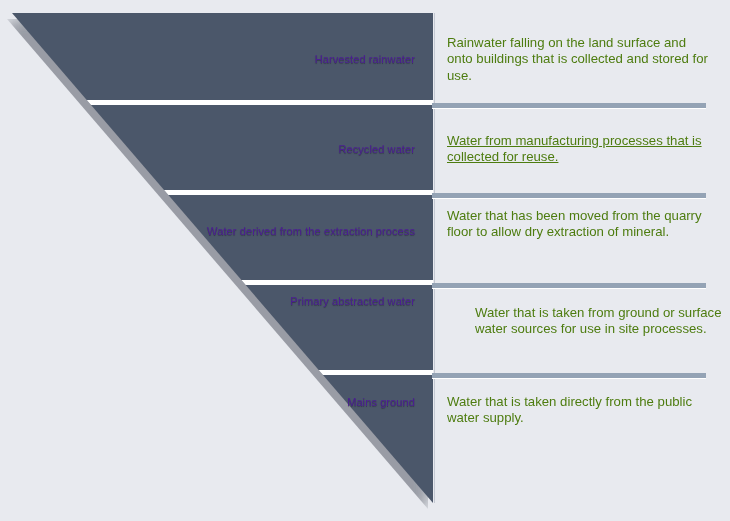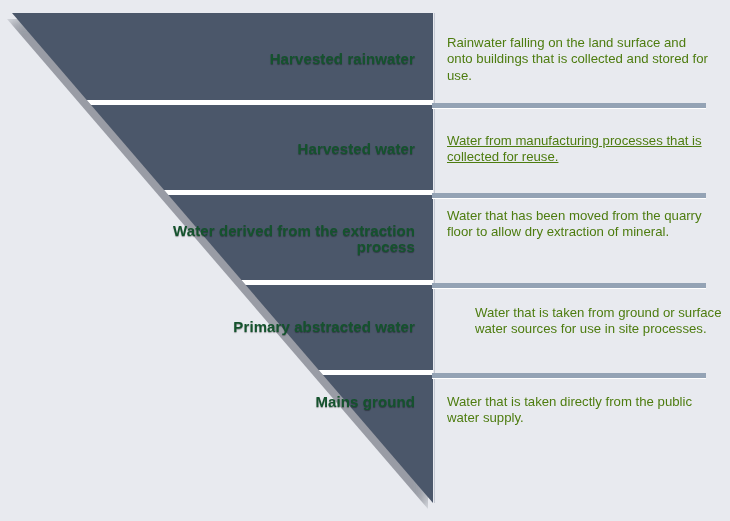--- a/index.html
+++ b/index.html
@@ -70,23 +70,23 @@
     position: absolute;
     left: 0;
     width: 730px;
   }
 
   .row-label {
     position: absolute;
     right: 315px;          
     width: 300px;
     text-align: right;
-    color: #14532d;
-    font-weight: bold;
-    font-size: 15px;
+    color: #4c1d95;
+    font-weight: normal;
+    font-size: 11px;
     line-height: 16px;
     letter-spacing: 0.1px;
     text-shadow: 0 1px 1px rgba(0,0,0,0.35);
   }
 
   .row-desc {
     position: absolute;
     left: 447px;
     width: 262px;
     color: #4d7c0f;
@@ -131,33 +131,33 @@
 
   <div id="column-rule"></div>
 
   <div class="row" style="top:0px;">
     <div class="row-label" style="top:51px;">Harvested rainwater</div>
     <div class="row-desc" style="top:35px;">Rainwater falling on the land surface and onto buildings that is collected and stored for use.</div>
   </div>
   <div class="divider" style="top:103px;"></div>
 
   <div class="row" style="top:0px;">
-    <div class="row-label" style="top:141px;">Harvested water</div>
+    <div class="row-label" style="top:141px;">Recycled water</div>
     <div class="row-desc" style="top:133px;text-decoration:underline;">Water from manufacturing processes that is collected for reuse.</div>
   </div>
   <div class="divider" style="top:193px;"></div>
 
   <div class="row" style="top:0px;">
     <div class="row-label" style="top:223px;">Water derived from the extraction process</div>
     <div class="row-desc" style="top:208px;">Water that has been moved from the quarry floor to allow dry extraction of mineral.</div>
   </div>
   <div class="divider" style="top:283px;"></div>
 
   <div class="row" style="top:0px;">
-    <div class="row-label" style="top:319px;">Primary abstracted water</div>
+    <div class="row-label" style="top:293px;">Primary abstracted water</div>
     <div class="row-desc" style="top:305px;margin-left:28px;">Water that is taken from ground or surface water sources for use in site processes.</div>
   </div>
   <div class="divider" style="top:373px;"></div>
 
   <div class="row" style="top:0px;">
     <div class="row-label" style="top:394px;">Mains ground</div>
     <div class="row-desc" style="top:394px;">Water that is taken directly from the public water supply.</div>
   </div>
 
 </div>

